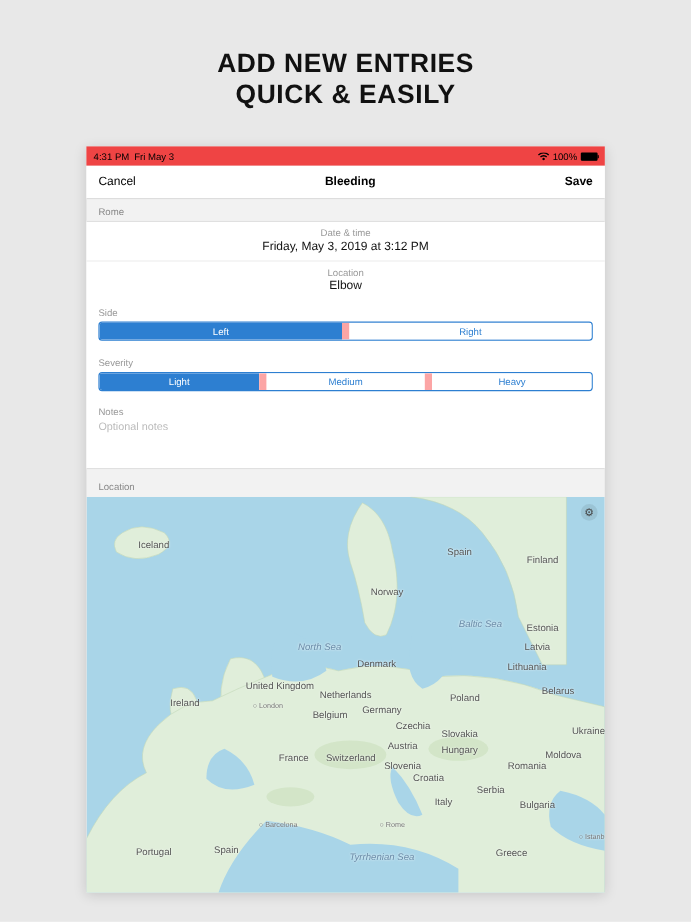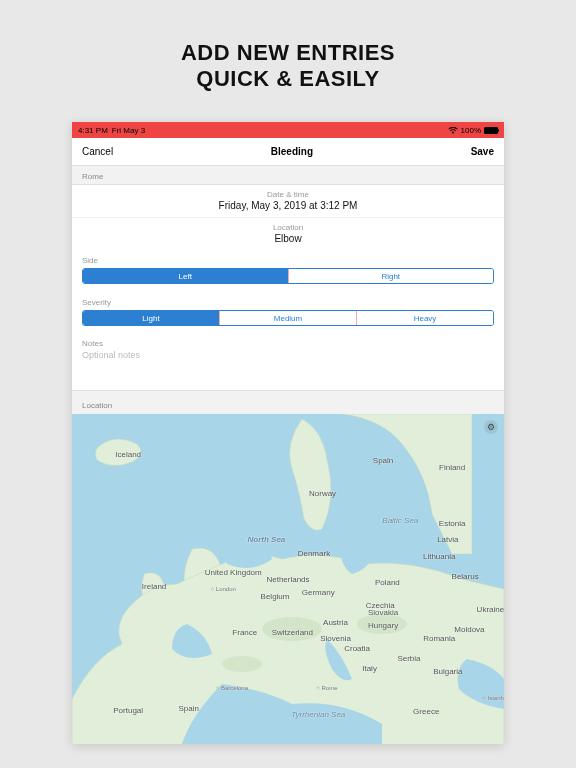--- a/index.html
+++ b/index.html
@@ -104,21 +104,21 @@
   .segmented .seg {
     flex: 1;
     font-size: 8px;
     display: flex;
     align-items: center;
     justify-content: center;
     color: #2d7fd1;
     background: #fff;
     cursor: pointer;
   }
-  .segmented .seg + .seg { border-left: 1px solid #fca5a5; }
+  .segmented .seg + .seg { border-left: 6px solid #fca5a5; }
   .segmented .seg.selected {
     background: #2d7fd1;
     color: #fff;
   }
   .notes-area {
     padding: 5px 10px 30px;
   }
   .notes-label { font-size: 8px; color: #999; margin-bottom: 2px; }
   .notes-placeholder { font-size: 9px; color: #bbb; }
   
@@ -289,38 +289,38 @@
         <div class="map-label " style="left: 87%; top: 38%;">Latvia</div>
         <div class="map-label " style="left: 85%; top: 43%;">Lithuania</div>
         <div class="map-label " style="left: 56%; top: 42%;">Denmark</div>
         <div class="map-label " style="left: 32%; top: 48%; padding-left: 46px;">United Kingdom</div>
         <div class="map-label " style="left: 19%; top: 52%;">Ireland</div>
         <div class="map-label " style="left: 50%; top: 50%;">Netherlands</div>
         <div class="map-label " style="left: 47%; top: 55%;">Belgium</div>
         <div class="map-label " style="left: 57%; top: 54%;">Germany</div>
         <div class="map-label " style="left: 73%; top: 51%;">Poland</div>
         <div class="map-label " style="left: 91%; top: 49%;">Belarus</div>
-        <div class="map-label " style="left: 63%; top: 58%; margin-left: 36px;">Czechia</div>
+        <div class="map-label " style="left: 63%; top: 58%;">Czechia</div>
         <div class="map-label " style="left: 72%; top: 60%;">Slovakia</div>
         <div class="map-label " style="left: 95%; top: 59%; padding-left: 16px;">Ukraine</div>
         <div class="map-label " style="left: 61%; top: 63%;">Austria</div>
         <div class="map-label " style="left: 72%; top: 64%;">Hungary</div>
         <div class="map-label " style="left: 92%; top: 65%;">Moldova</div>
         <div class="map-label " style="left: 40%; top: 66%;">France</div>
         <div class="map-label " style="left: 51%; top: 66%;">Switzerland</div>
         <div class="map-label " style="left: 61%; top: 68%;">Slovenia</div>
         <div class="map-label " style="left: 85%; top: 68%;">Romania</div>
         <div class="map-label " style="left: 66%; top: 71%;">Croatia</div>
         <div class="map-label " style="left: 78%; top: 74%;">Serbia</div>
         <div class="map-label " style="left: 58%; top: 77%; margin-left: 47px;">Italy</div>
         <div class="map-label " style="left: 87%; top: 78%;">Bulgaria</div>
         <div class="map-label " style="left: 13%; top: 86%; margin-top: 12px;">Portugal</div>
         <div class="map-label " style="left: 27%; top: 89%;">Spain</div>
         <div class="map-label " style="left: 82%; top: 90%;">Greece</div>
-        <div class="map-label sea" style="left: 45%; top: 38%; font-weight: bold;">North Sea</div>
+        <div class="map-label sea" style="left: 45%; top: 38%;">North Sea</div>
         <div class="map-label sea" style="left: 76%; top: 32%;">Baltic Sea</div>
         <div class="map-label sea" style="left: 57%; top: 91%;">Tyrrhenian Sea</div>
         <div class="map-label city" style="left: 35%; top: 53%;">London</div>
         <div class="map-label city" style="left: 37%; top: 83%;">Barcelona</div>
         <div class="map-label city" style="left: 59%; top: 83%;">Rome</div>
         <div class="map-label city" style="left: 98%; top: 86%;">Istanbul</div>
       </div>
   </div>
 
 </div>

